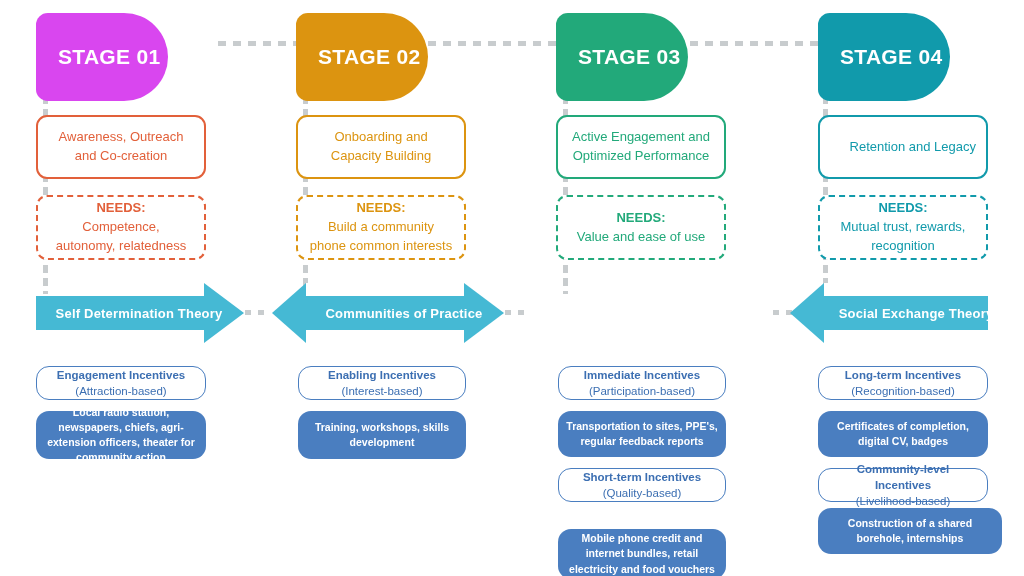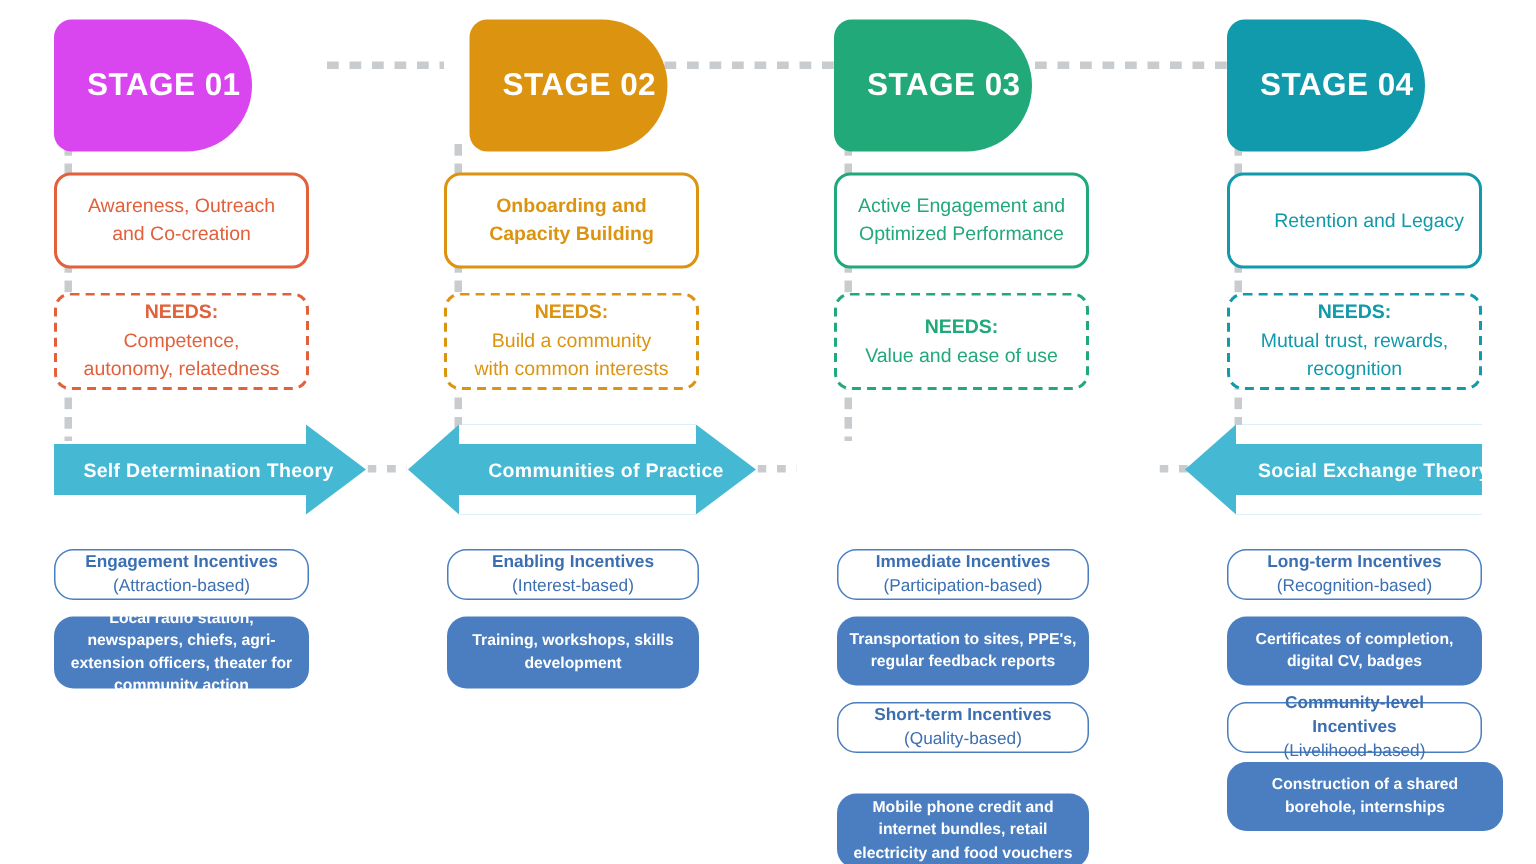--- a/index.html
+++ b/index.html
@@ -118,33 +118,33 @@
     <span>
       <span>Engagement Incentives</span><br>
       <span class="sub">(Attraction-based)</span>
     </span>
   </div>
 
   <div class="inc-body" style="left:36px;top:411px;width:170px;height:48px;">
     <span>Local radio station, newspapers, chiefs, agri-extension officers, theater for community action</span>
   </div>
 
-  <div class="stage-head" style="left:313px;top:13px;width:132px;background:#DC9410;">
+  <div class="stage-head" style="left:296px;top:13px;width:132px;background:#DC9410;">
     <span class="label">STAGE 02</span>
   </div>
 
-  <div class="phase-box" style="left:296px;top:115px;width:170px;height:64px;border-color:#DC9410;color:#DC9410;font-weight:bold;">
+  <div class="phase-box" style="left:296px;top:115px;width:170px;height:64px;border-color:#DC9410;color:#DC9410;">
     <span>Onboarding and Capacity Building</span>
   </div>
 
   <div class="needs-box" style="left:296px;top:195px;width:170px;height:65px;border-color:#DC9410;color:#DC9410;">
     <span>
       <b class="nl">NEEDS:</b>
       <span class="nl">Build a community</span>
-      <span class="nl">with common interests</span>
+      <span class="nl">phone common interests</span>
     </span>
   </div>
 
   <div class="dashlink" style="left:245px;top:310px;width:26px;"></div>
 
   <div class="arrow" style="left:272px;top:283px;width:232px;height:60px;">
     <svg width="232" height="60" viewBox="0 0 232 60">
       <path d="M0,30 L34,0 L192,0 L232,30 L192,60 L34,60 L0,30 Z" fill="#45B9D4"></path>
       <rect x="34" y="0" width="158" height="13" fill="#FFFFFF"></rect>
       <rect x="34" y="47" width="158" height="13" fill="#FFFFFF"></rect>

